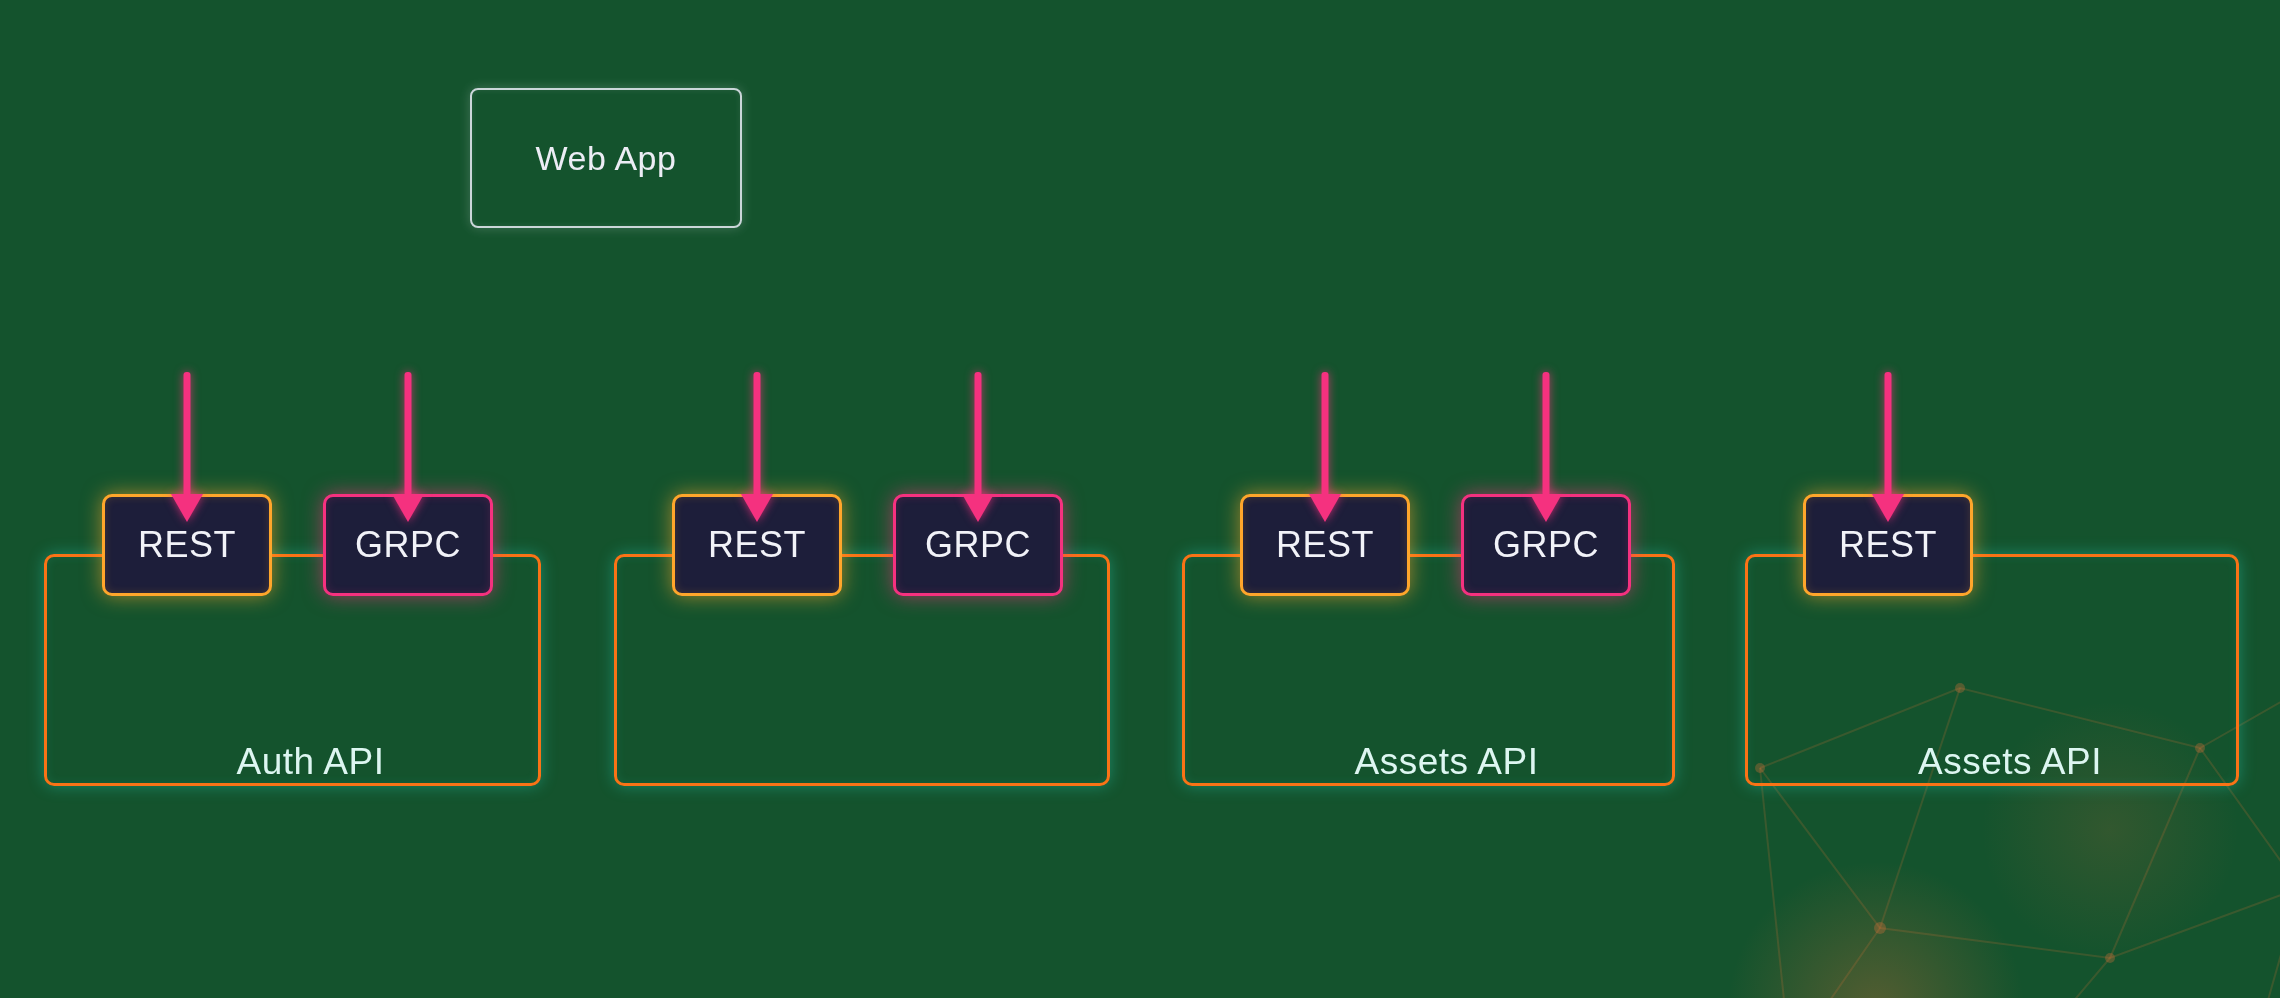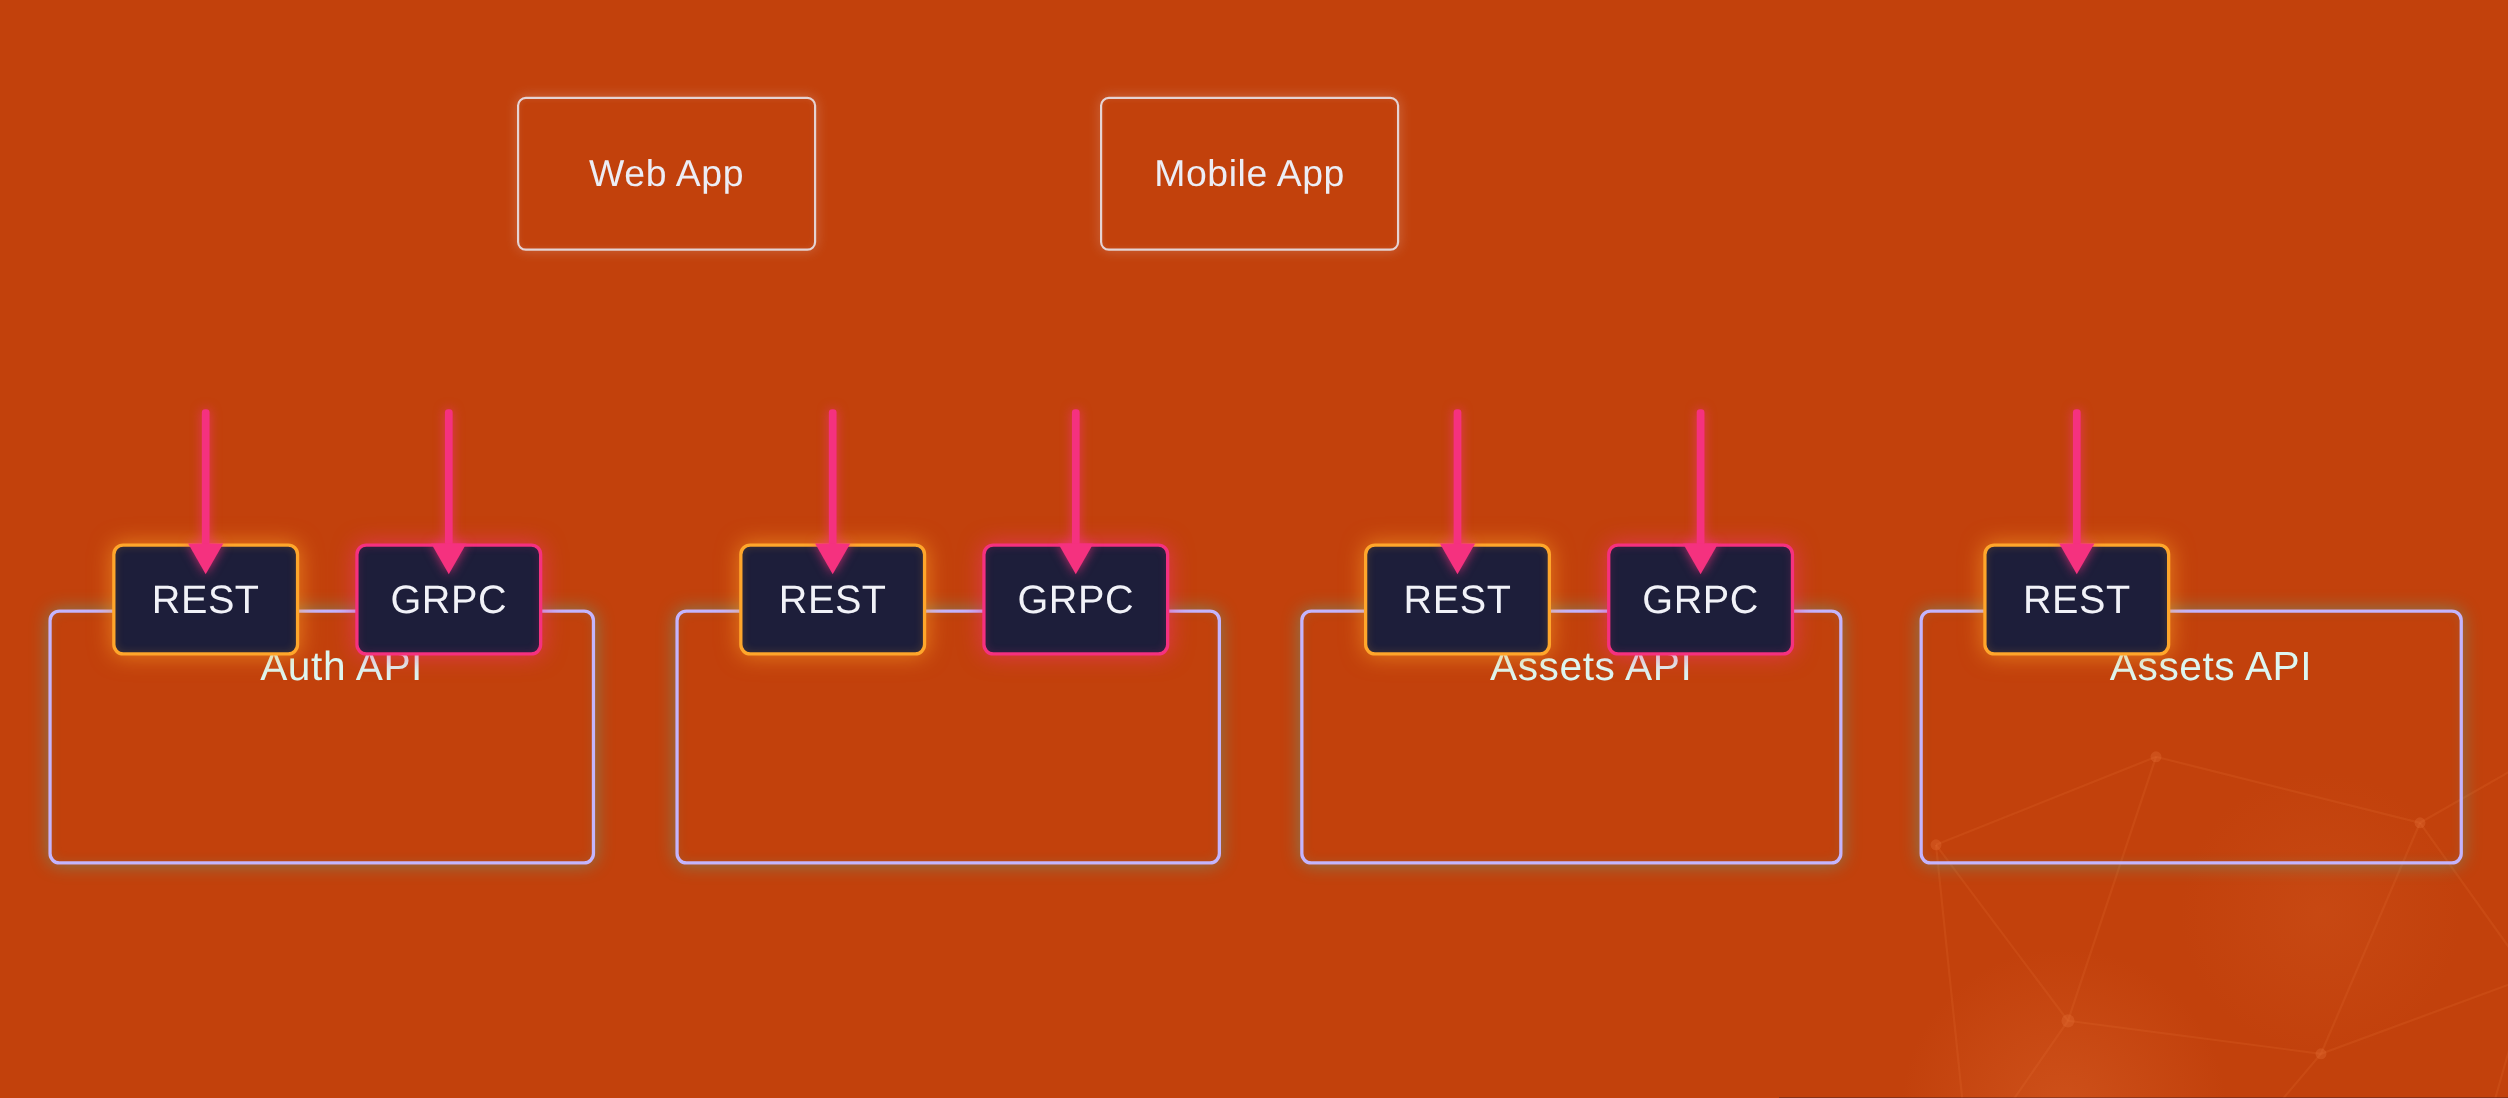--- a/index.html
+++ b/index.html
@@ -5,21 +5,21 @@
   * { box-sizing: border-box; }
   html, body { margin: 0; padding: 0; }
   body {
     background: #14152b;
     font-family: "Liberation Sans", "DejaVu Sans", sans-serif;
   }
   .canvas {
     position: relative;
     width: 2280px;
     height: 998px;
-    background: #c2410c;
+    background: #14532d;
     overflow: hidden;
   }
 
   
   .mesh {
     position: absolute;
     right: 0;
     bottom: 0;
     width: 640px;
     height: 370px;
@@ -62,25 +62,25 @@
   }
   .client.c1 { left: 470px; }
   .client.c2 { left: 1000px; }
   .client.c3 { left: 1530px; }
 
   
   .api-box {
     position: absolute;
     top: 554px;
     height: 232px;
-    border: 3px solid #c4b5fd;
+    border: 3px solid #f97316;
     border-radius: 10px;
     box-shadow: 0 0 16px rgba(43,214,195,0.40), inset 0 0 10px rgba(43,214,195,0.12);
     display: flex;
-    align-items: flex-start;
+    align-items: flex-end;
     justify-content: center;
     padding-left: 36px;
   }
   .api-box.a1 { left: 44px;   width: 497px; }
   .api-box.a2 { left: 614px;  width: 496px; }
   .api-box.a3 { left: 1182px; width: 493px; }
   .api-box.a4 { left: 1745px; width: 494px; }
   .api-name {
     color: #ddf6f1;
     font-size: 37px;
@@ -171,23 +171,20 @@
       <circle cx="150" cy="430" r="5"></circle>
       <circle cx="360" cy="460" r="7"></circle>
       <circle cx="600" cy="470" r="5"></circle>
       <circle cx="750" cy="380" r="5"></circle>
     </g>
   </svg>
 
   <div class="client c1">
     <span class="label">Web App</span>
   </div>
-  <div class="client c2">
-    <span class="label">Mobile App</span>
-  </div>
 
   <div class="api-box a1">
     <div class="badge rest">
       <div class="arrow">
           <div class="shaft"></div>
           <div class="head"></div>
         </div>
       <span class="label">REST</span>
     </div>
     <div class="badge grpc">

